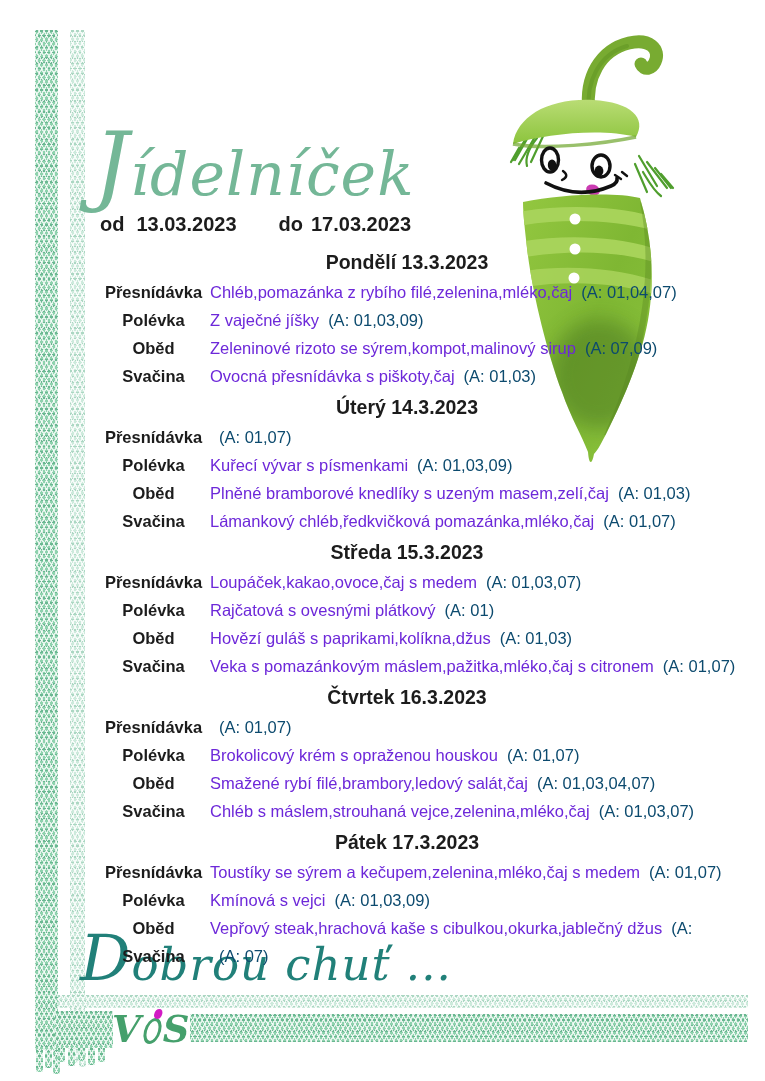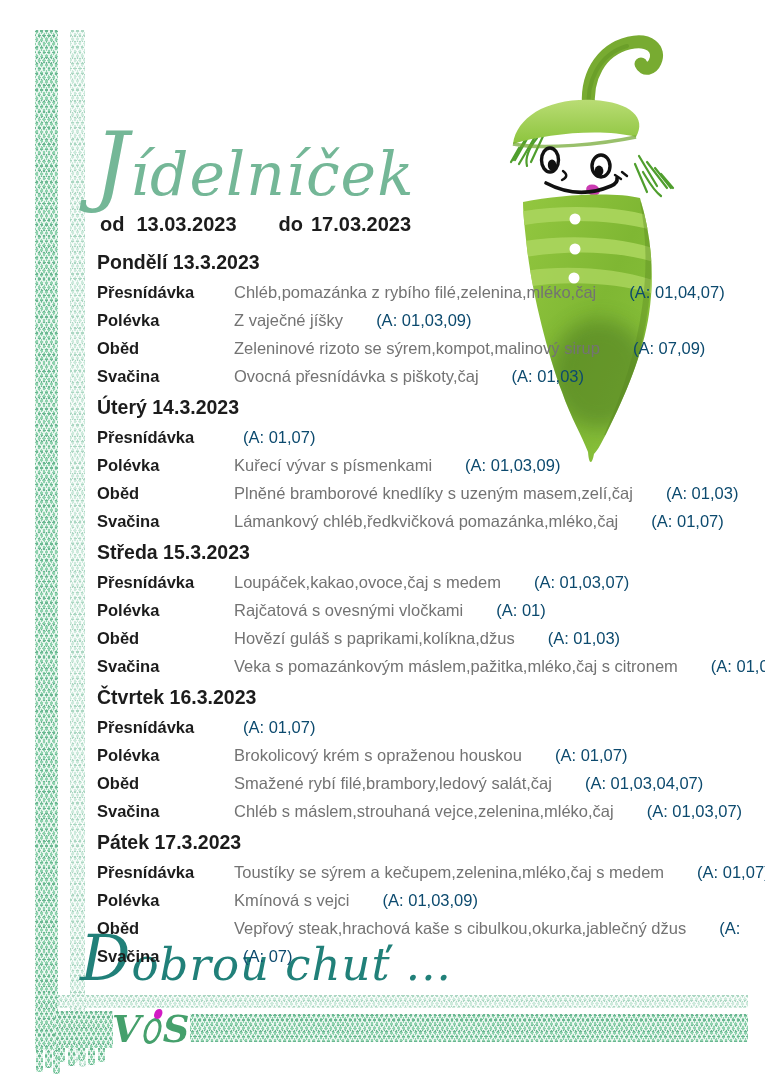--- a/index.html
+++ b/index.html
@@ -44,30 +44,30 @@
   .script-closing::first-letter { font-size:1.4em; }
   
   .date-line {
     position:absolute; left:100px; top:213px; z-index:4;
     font-size:20px; font-weight:bold; color:#1c1c1c; white-space:pre;
   }
   .date-line .gap { display:inline-block; width:42px; }
   .date-line .sp  { display:inline-block; width:12px; }
   
   .menu { position:absolute; left:97px; top:250px; width:620px; z-index:4; }
-  .day-section { margin-bottom:5px; }
+  .day-section { margin-bottom:5px;text-align:center; }
   .day-title {
     font-size:19.5px; font-weight:bold; color:#1c1c1c;
     height:24px; line-height:24px; margin-bottom:4px;
   }
-  .meal-row { display:flex; height:28px; line-height:28px;gap:24px; }
+  .meal-row { display:flex; height:28px; line-height:28px; }
   .meal-label {
     width:113px; flex:0 0 113px; font-size:16.5px; font-weight:bold; color:#1c1c1c;
   }
-  .meal-text { font-size:16.5px; color:#737373; white-space:pre; }
+  .meal-text { font-size:16.5px; color:#6d28d9; white-space:pre; }
   .meal-allergens { font-size:16.5px; color:#0c4a6e; margin-left:9px; white-space:pre; }
   
   .pepper { position:absolute; left:503px; top:22px; width:198px; height:450px; z-index:2; }
   
   .logo {
     position:absolute; left:112px; top:1008px; z-index:3;
     display:flex; align-items:flex-end; height:40px;
     font-family:"DejaVu Serif", serif; font-style:italic; font-weight:bold;
     color:#45a06c; font-size:37px; line-height:38px;
   }
@@ -221,21 +221,21 @@
 
     <div class="day-section">
       <div class="day-title">Středa 15.3.2023</div>
       <div class="meal-row">
           <span class="meal-label">Přesnídávka</span>
           <span class="meal-text">Loupáček,kakao,ovoce,čaj s medem</span>
           <span class="meal-allergens">(A: 01,03,07)</span>
         </div>
       <div class="meal-row">
           <span class="meal-label">Polévka</span>
-          <span class="meal-text">Rajčatová s ovesnými vločkami</span>
+          <span class="meal-text">Rajčatová s ovesnými plátkový</span>
           <span class="meal-allergens">(A: 01)</span>
         </div>
       <div class="meal-row">
           <span class="meal-label">Oběd</span>
           <span class="meal-text">Hovězí guláš s paprikami,kolíkna,džus</span>
           <span class="meal-allergens">(A: 01,03)</span>
         </div>
       <div class="meal-row">
           <span class="meal-label">Svačina</span>
           <span class="meal-text">Veka s pomazánkovým máslem,pažitka,mléko,čaj s citronem</span>

